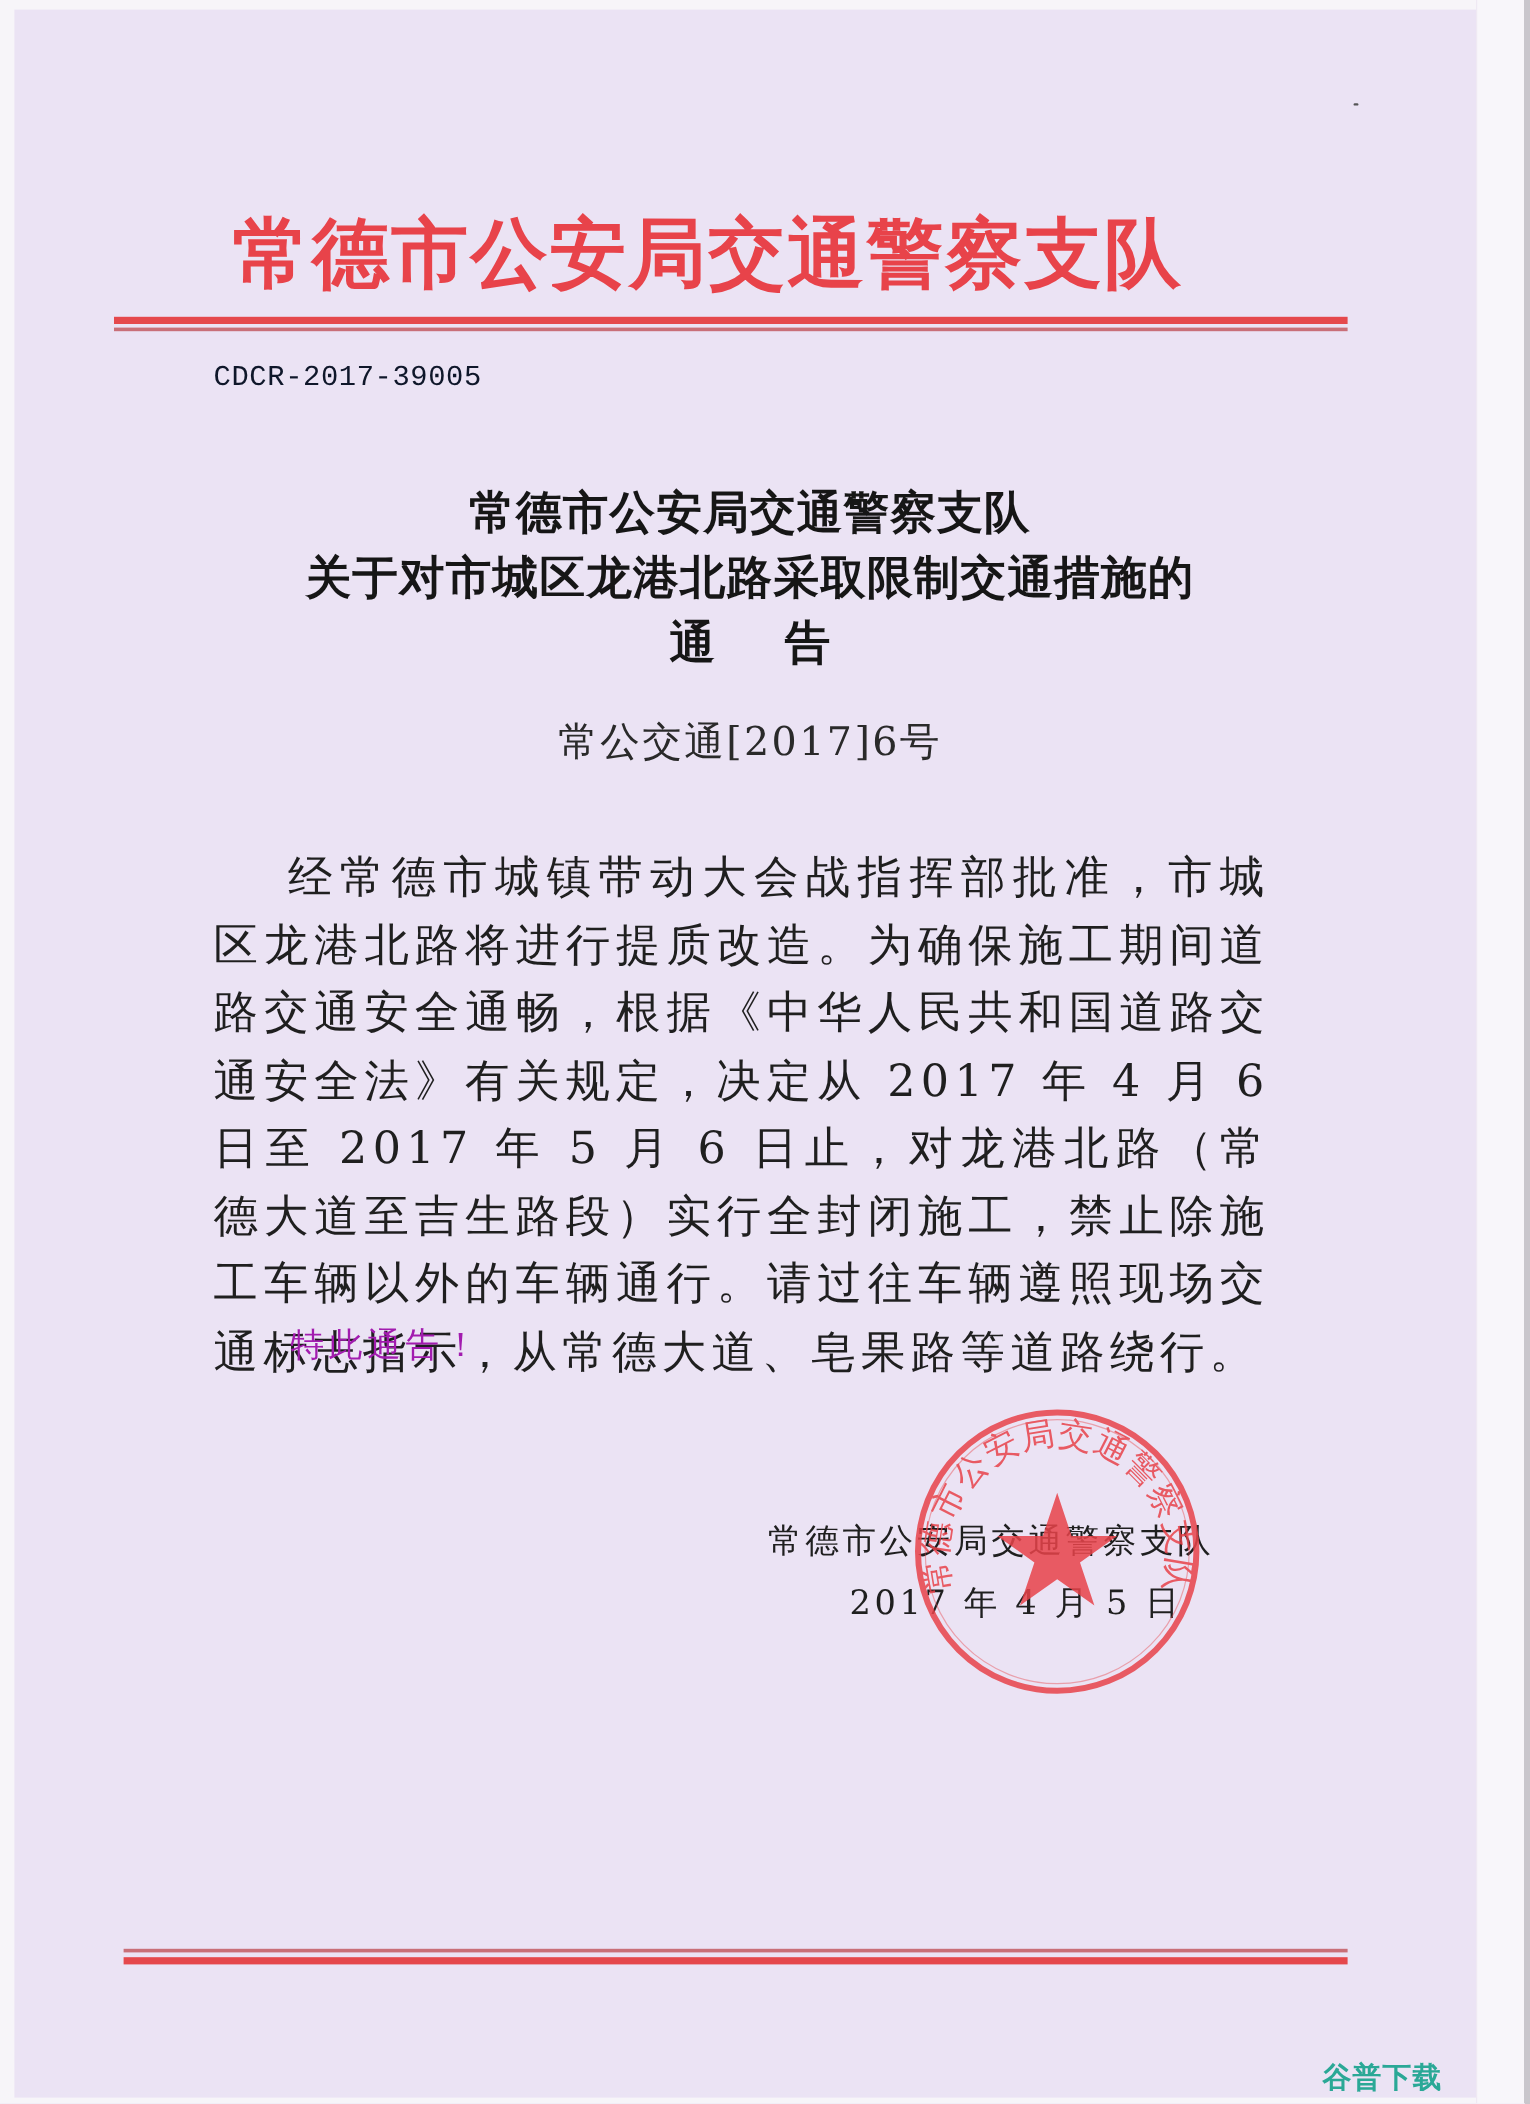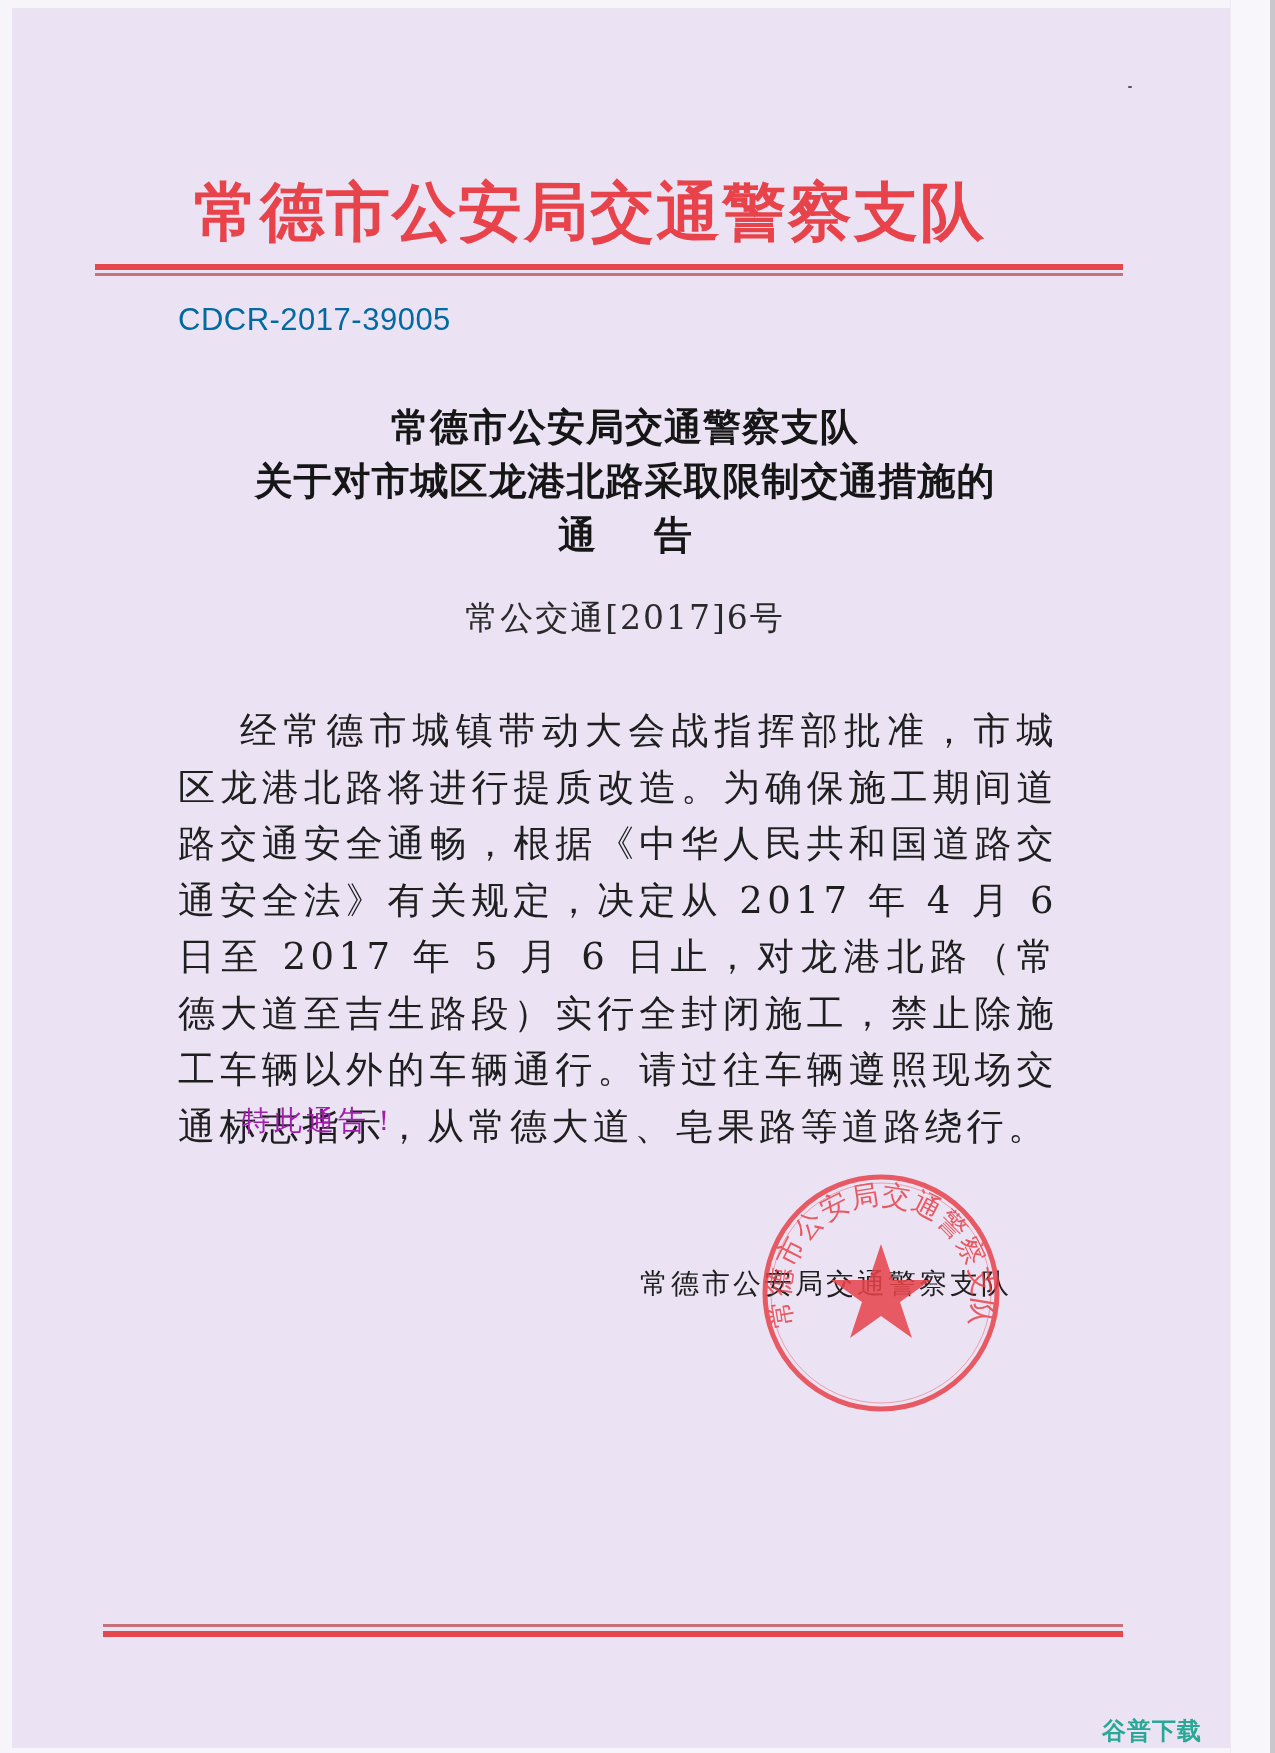--- a/index.html
+++ b/index.html
@@ -49,23 +49,23 @@
       background: #e5484c;
     }
     .rule-thin {
       position: absolute;
       height: 3px;
       background: #c96f78;
     }
     .doc-code {
       position: absolute;
       left: 178px; top: 302px;
-      font-family: Liberation Sans, sans-serif;
-      font-size: 31px;
-      color: #0369a1;
+      font-family: Liberation Mono, monospace;
+      font-size: 24px;
+      color: #0f172a;
       letter-spacing: 0.5px;
     }
     .title-block {
       position: absolute;
       left: 150px; top: 400px;
       width: 950px;
       text-align: center;
       color: #161616;
       font-family: "DejaVu Serif", "Liberation Serif", serif;
       font-weight: bold;
@@ -165,20 +165,21 @@
 </div>
 
 <div class="doc-number">常公交通[2017]6号</div>
 
 <div class="body-text">经常德市城镇带动大会战指挥部批准，市城区龙港北路将进行提质改造。为确保施工期间道路交通安全通畅，根据《中华人民共和国道路交通安全法》有关规定，决定从 2017 年 4 月 6 日至 2017 年 5 月 6 日止，对龙港北路（常德大道至吉生路段）实行全封闭施工，禁止除施工车辆以外的车辆通行。请过往车辆遵照现场交通标志指示，从常德大道、皂果路等道路绕行。</div>
 
 <div class="closing">特此通告！</div>
 
 <div class="signature">
   <div>常德市公安局交通警察支队</div>
+  <div class="date">2017 年 4 月 5 日</div>
 </div>
 
 <svg class="stamp" viewBox="0 0 242 242">
   <defs>
     <path id="sealArc" d="M 41 170 A 92 92 0 1 1 201 170" fill="none"></path>
   </defs>
   <circle cx="121" cy="121" r="116" fill="none" stroke="#e8434a" stroke-width="5"></circle>
   <circle cx="121" cy="121" r="110" fill="none" stroke="#e8434a" stroke-width="1" opacity="0.5"></circle>
   <text font-family="DejaVu Serif, Liberation Serif, serif" font-size="28" fill="#e8434a" letter-spacing="1">
     <textPath href="#sealArc" startOffset="50%" text-anchor="middle">常德市公安局交通警察支队</textPath>

